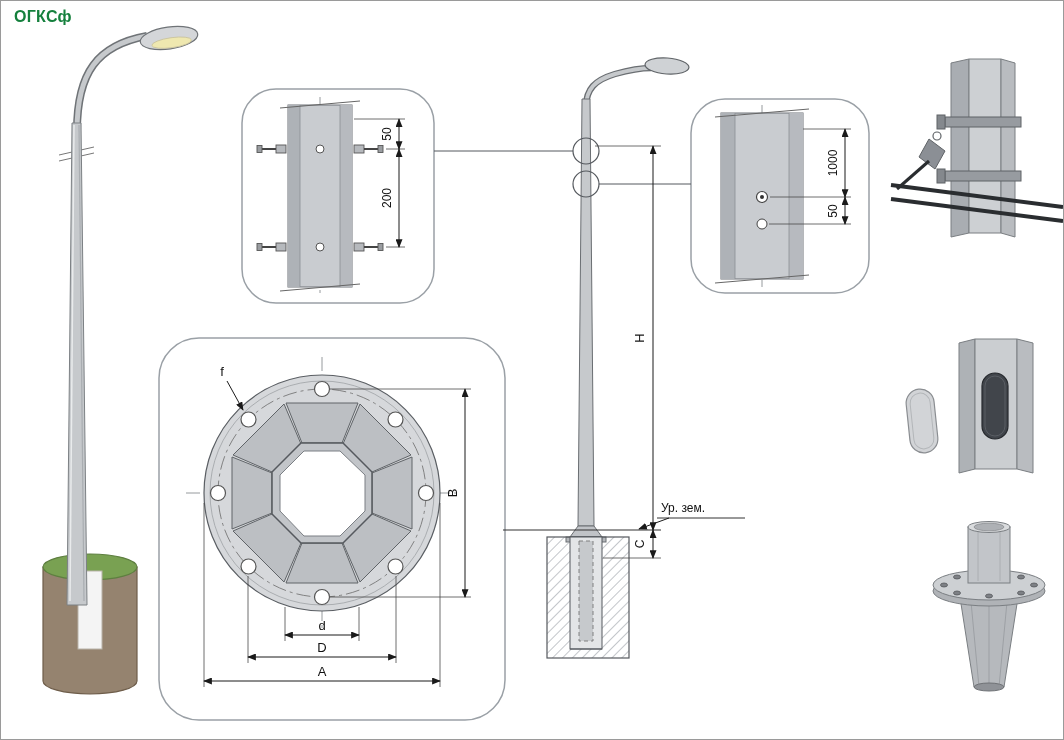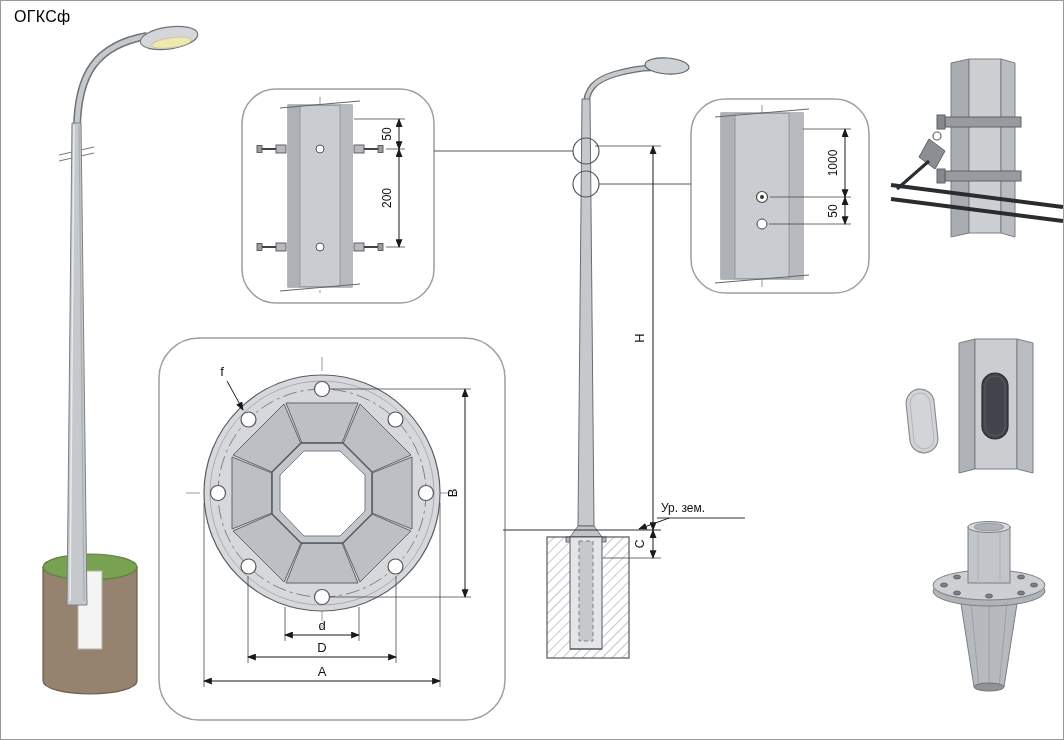--- a/index.html
+++ b/index.html
@@ -7,21 +7,21 @@
     position:relative;
     width:1064px;height:740px;
     background:#ffffff;
     border:1px solid #9a9a9a;
     box-sizing:border-box;
     font-family:"Liberation Sans",sans-serif;
     overflow:hidden;
   }
   .title{
     position:absolute;left:13px;top:7px;
-    font-size:16px;font-weight:400;color:#000000;
+    font-size:16px;font-weight:700;color:#15803d;
     letter-spacing:0.3px;
   }
   svg{position:absolute;left:0;top:0;}
   .dim{stroke:#1a1a1a;stroke-width:1;fill:none;}
   .ext{stroke:#4a4a4a;stroke-width:0.8;fill:none;}
   .thin{stroke:#55595e;stroke-width:1;fill:none;}
   .cl{stroke:#8a8e92;stroke-width:0.9;fill:none;stroke-dasharray:14 4 3 4;}
   .lbl{font:12px "Liberation Sans",sans-serif;fill:#111;text-anchor:middle;}
   .lbl-big{font:13px "Liberation Sans",sans-serif;fill:#111;text-anchor:middle;}
   .box{fill:#ffffff;stroke:#9aa0a6;stroke-width:1.5;}

